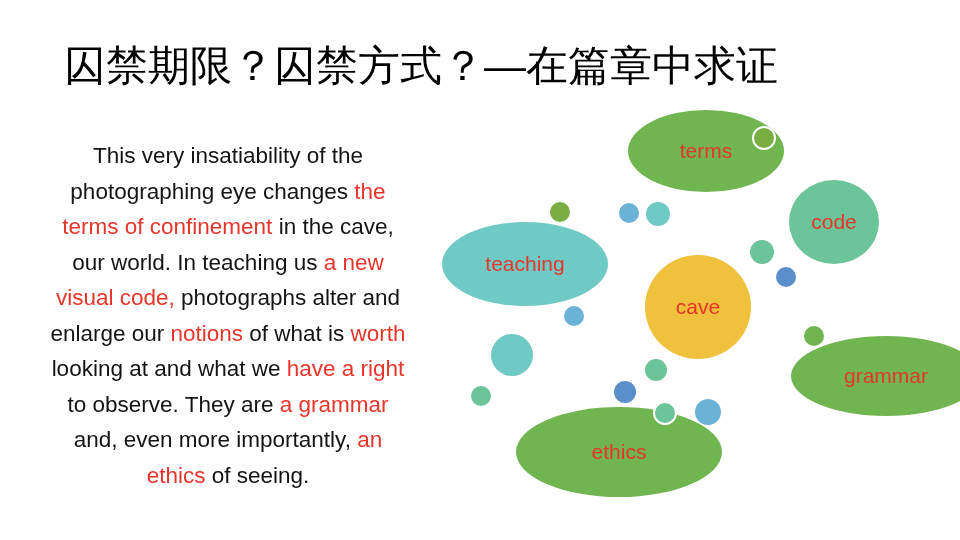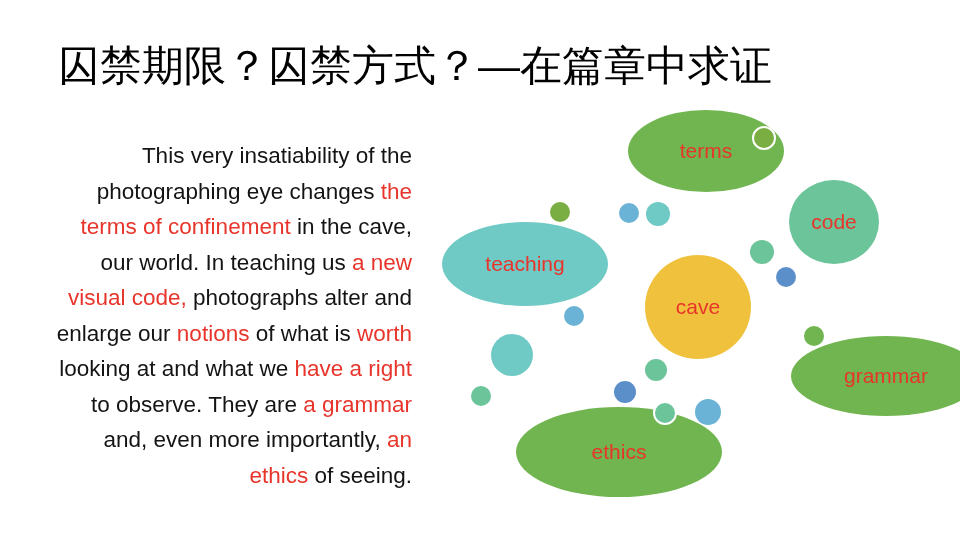--- a/index.html
+++ b/index.html
@@ -11,41 +11,41 @@
     width: 960px;
     height: 540px;
     position: relative;
     overflow: hidden;
     font-family: "Liberation Sans", "DejaVu Sans", sans-serif;
   }
 
   
   #slide-title {
     position: absolute;
-    left: 58px;
+    left: 64px;
     top: 42px;
     width: 840px;
     font-size: 42px;
     line-height: 1.15;
     color: #000000;
     font-weight: 400;
     letter-spacing: 0px;
     white-space: nowrap;
   }
 
   
   #body-text {
     position: absolute;
     left: 44px;
     top: 138px;
     width: 368px;
     font-size: 22.5px;
     line-height: 35.5px;
     color: #141414;
-    text-align: right;
+    text-align: center;
   }
   #body-text .hl { color: #E8352B; }
 
   
   #bubble-diagram {
     position: absolute;
     left: 416px;
     top: 95px;
     width: 520px;
     height: 445px;

